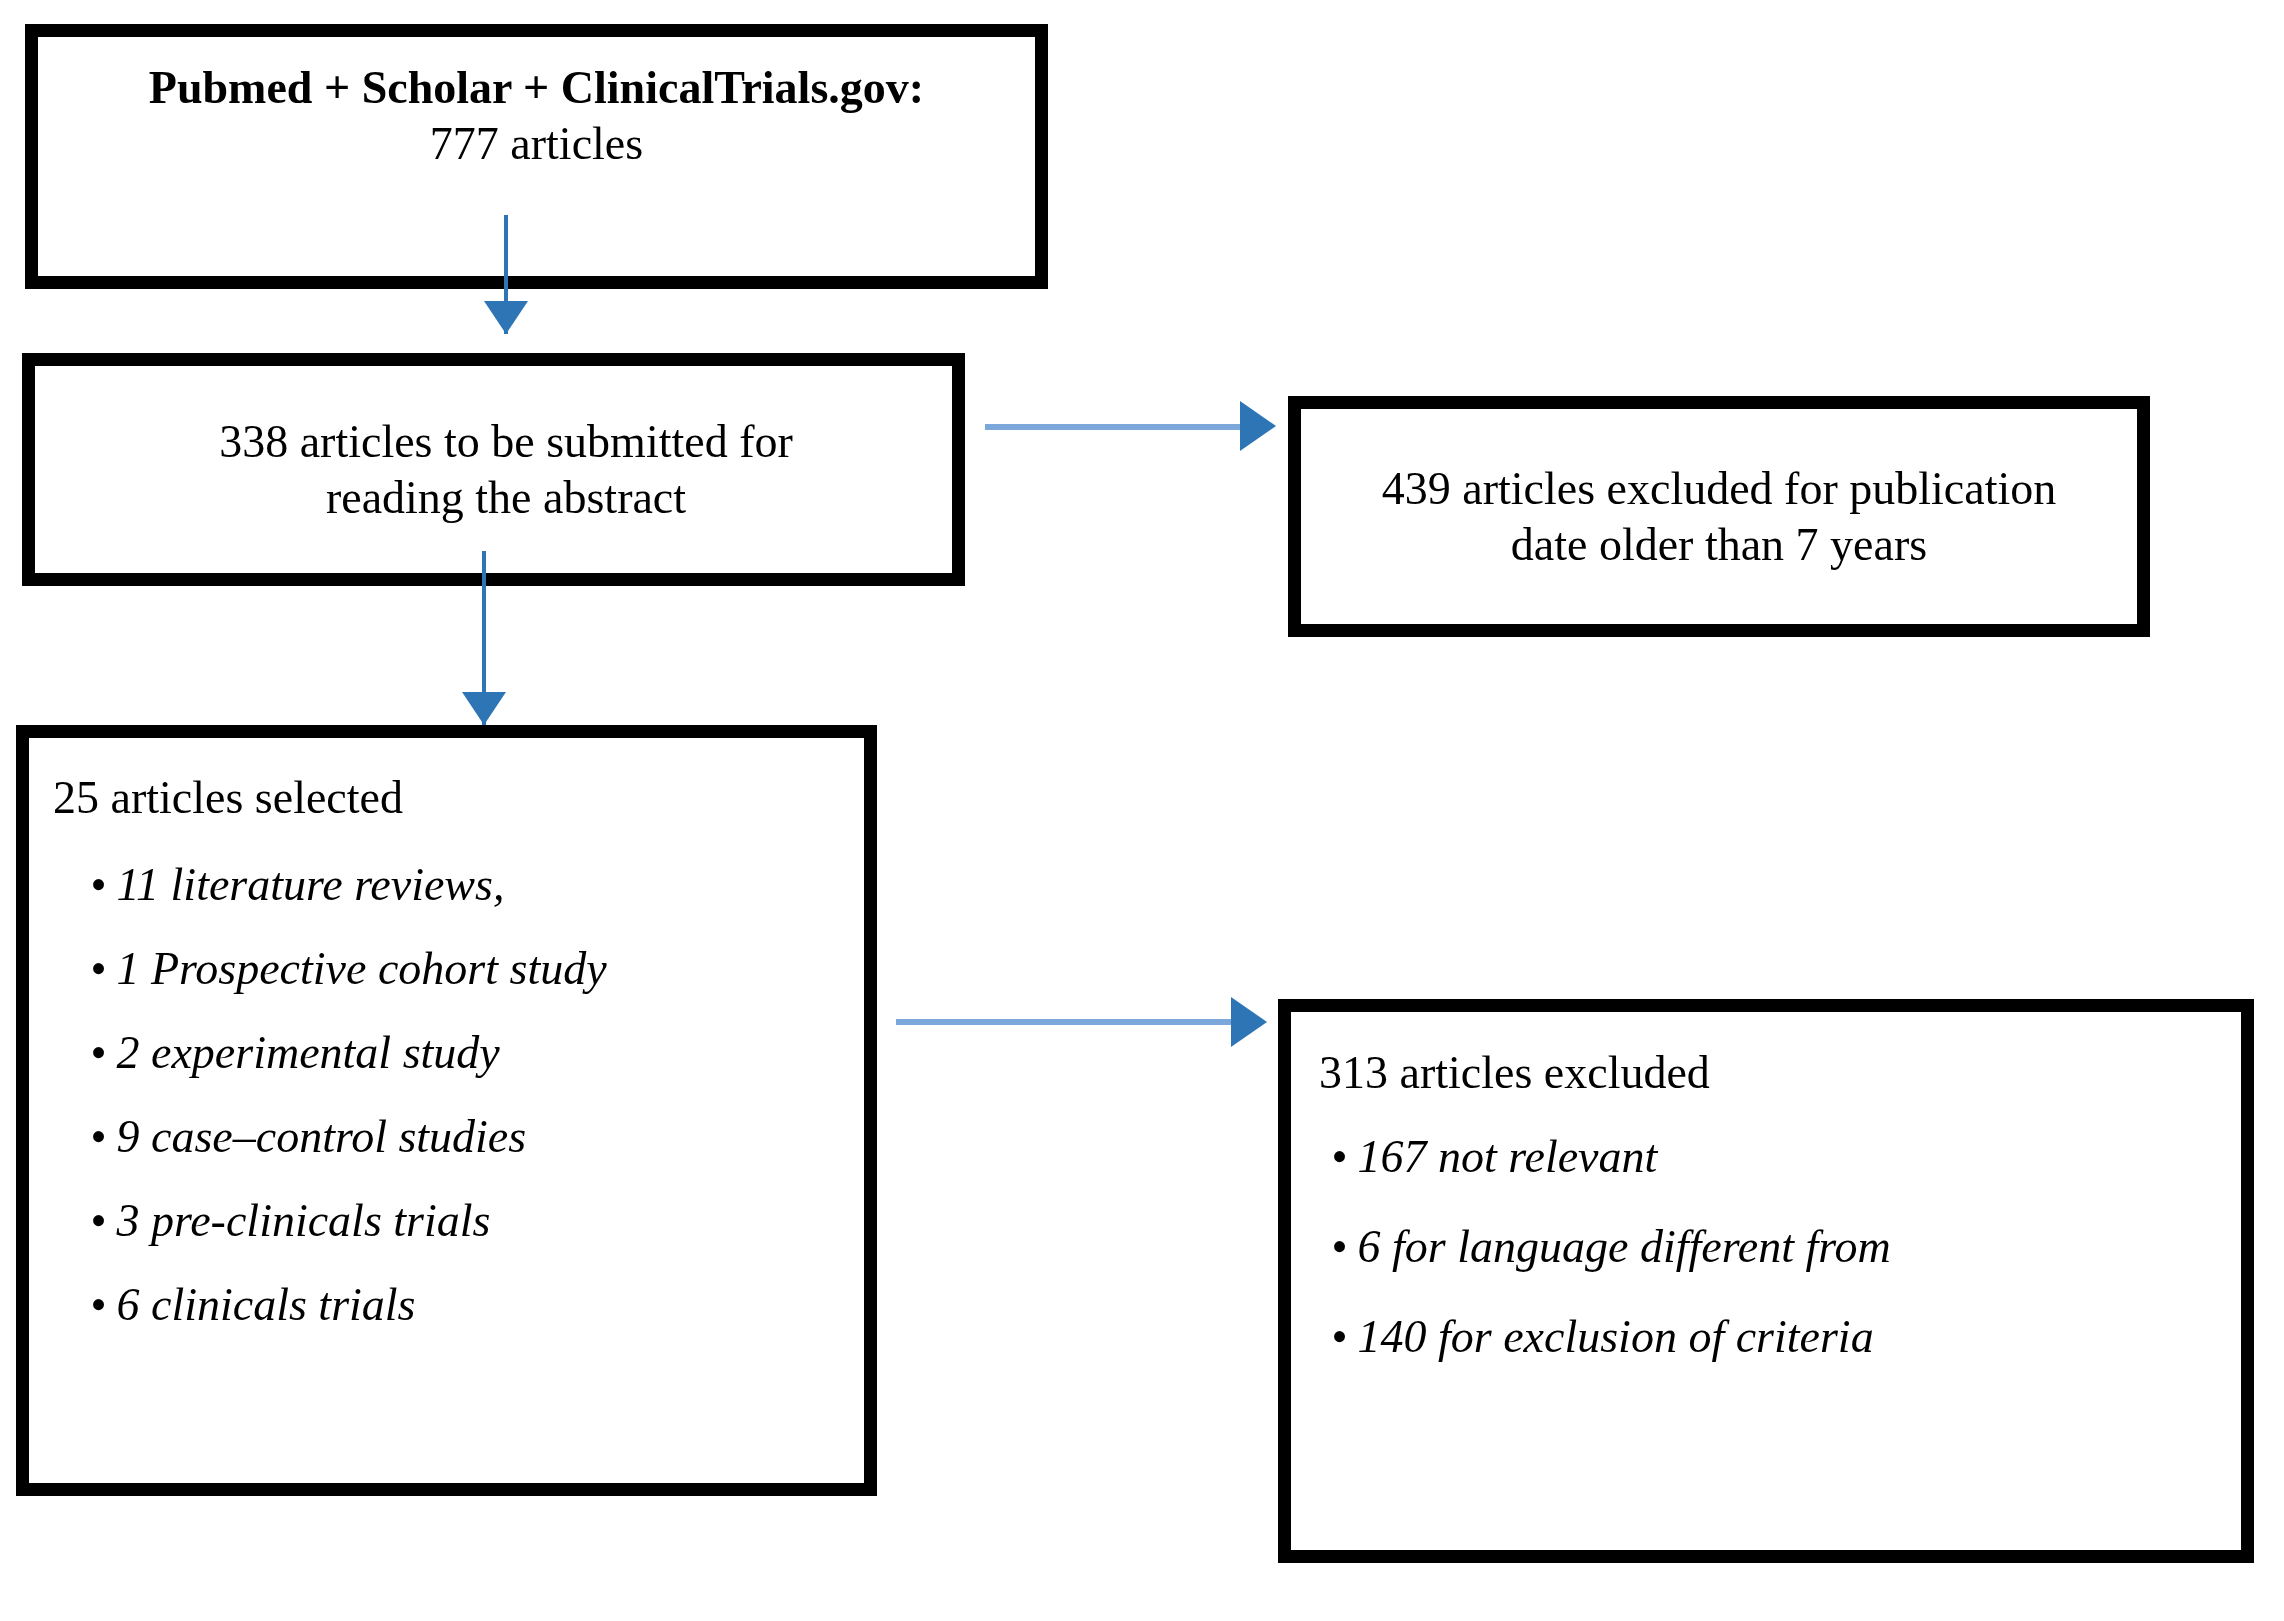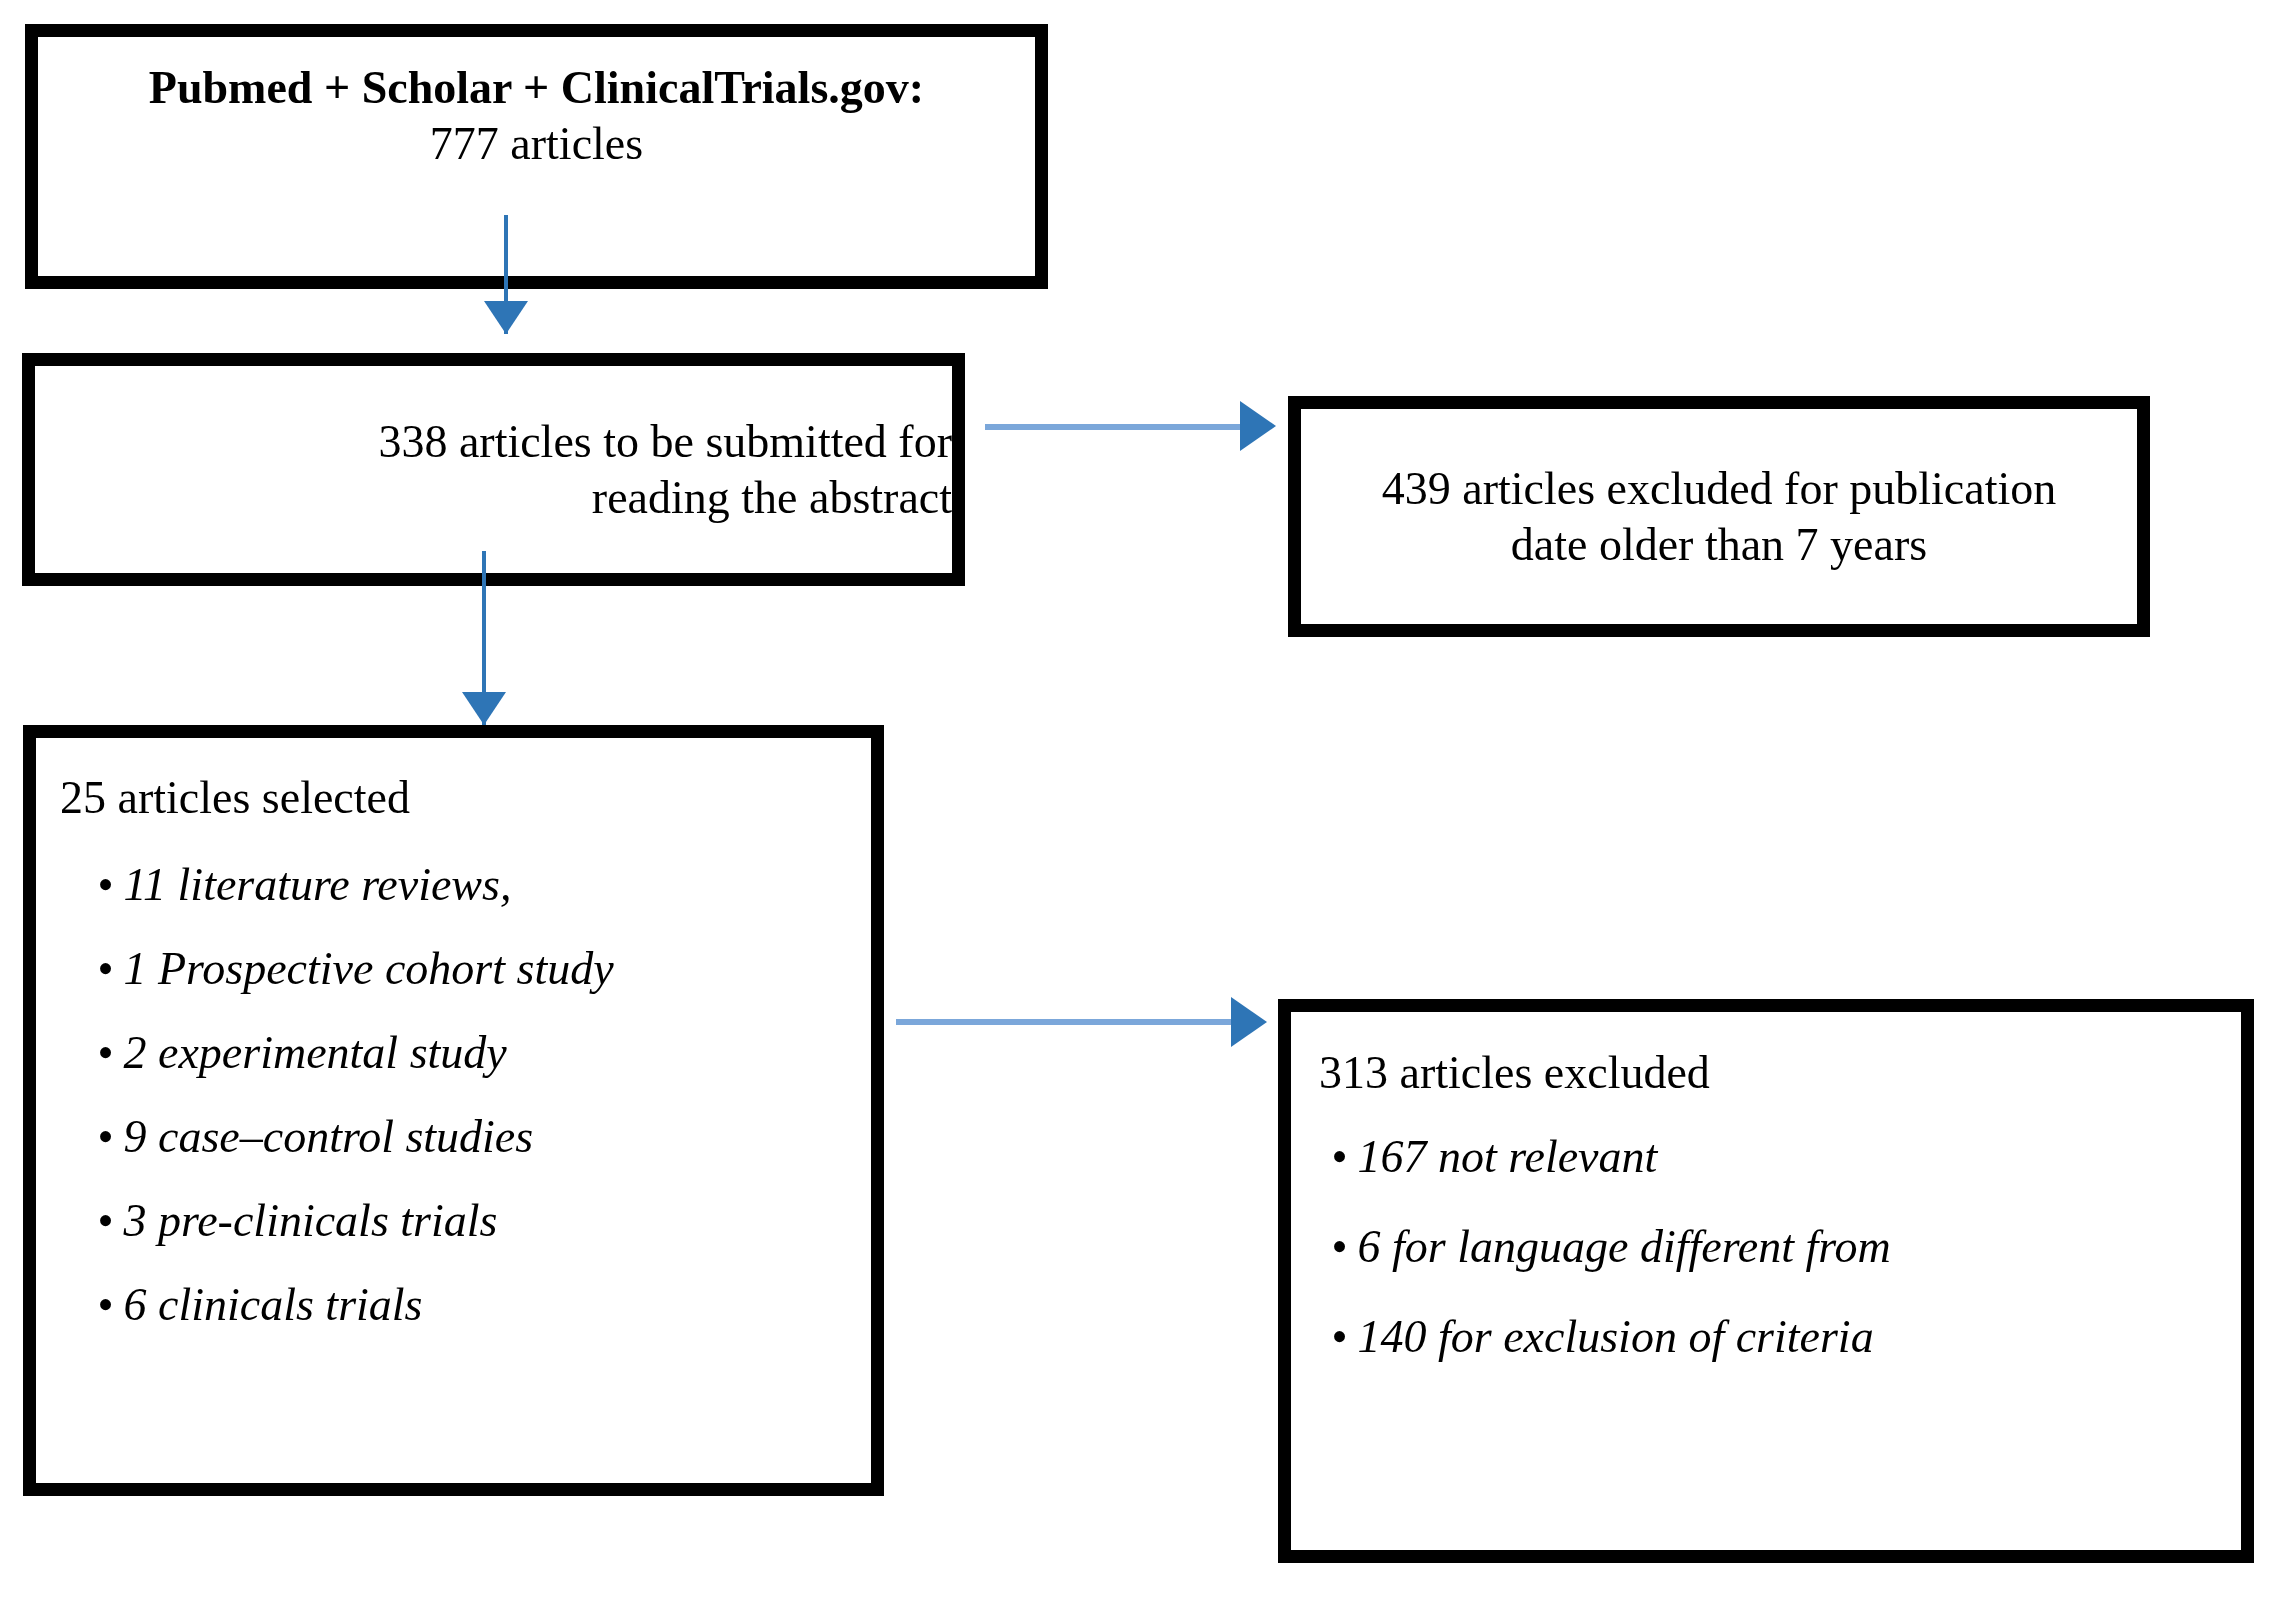--- a/index.html
+++ b/index.html
@@ -48,24 +48,24 @@
   #box-search {
     left: 25px;  top: 24px;
     width: 1023px; height: 265px;
   }
   #box-search .box-inner { padding: 22.5px 0 0 0; text-align: center; }
 
   #box-abstract {
     left: 22px;  top: 353px;
     width: 943px; height: 233px;
   }
-  #box-abstract .box-inner { padding: 48px 0 0 25px; text-align: right; }
+  #box-abstract .box-inner { padding: 48px 0 0 25px; text-align: center; }
 
   #box-selected {
-    left: 23px; top: 725px;
+    left: 16px; top: 725px;
     width: 861px; height: 771px;
   }
   #box-selected .box-inner { padding: 32px 0 0 24px; text-align: left; }
 
   #box-excluded-date {
     left: 1288px; top: 396px;
     width: 862px; height: 241px;
   }
   #box-excluded-date .box-inner { padding: 52px 0 0 0; text-align: center; }
 

